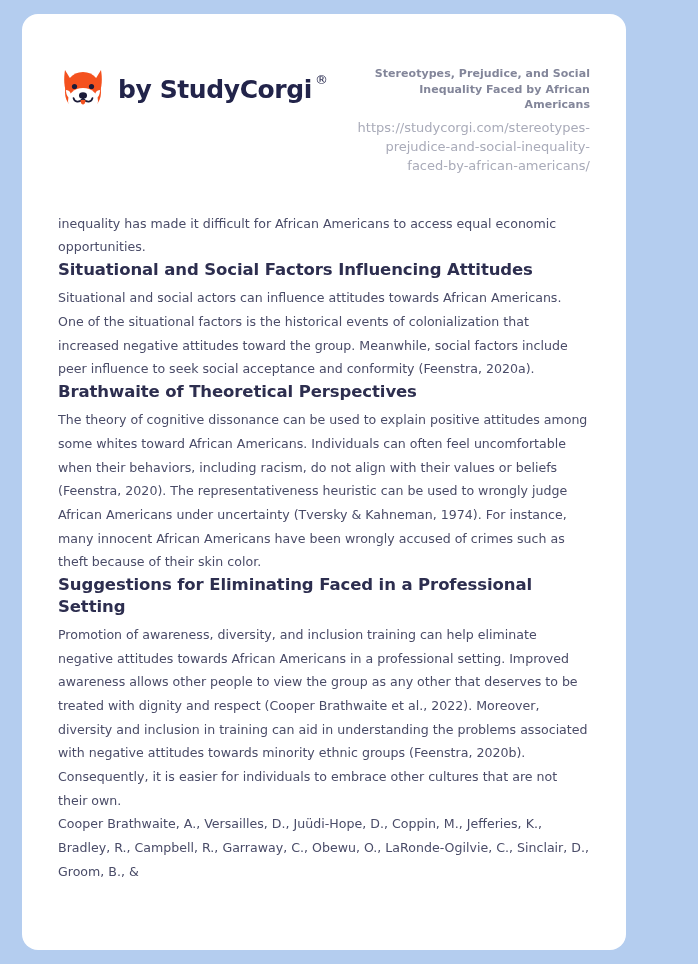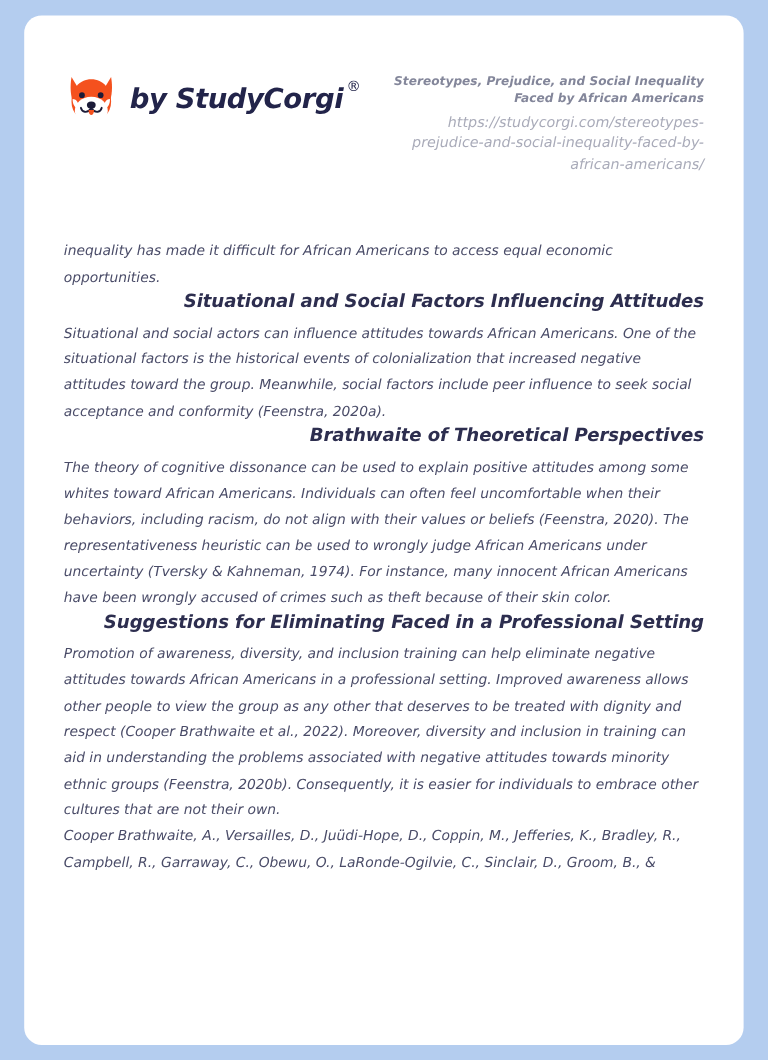--- a/index.html
+++ b/index.html
@@ -11,27 +11,26 @@
     height: 964px;
     background: #b4cdef;
     font-family: "DejaVu Sans", "Liberation Sans", sans-serif;
     overflow: hidden;
   }
 
   .page-card {
     position: absolute;
     left: 22px;
     top: 14px;
-    width: 654px;
+    width: 604px;
     height: 936px;
     background: #ffffff;
     border-radius: 16px;
     overflow: hidden;
     box-sizing: border-box;
-    font-style: italic;
   }
 
   
   .doc-header {
     display: flex;
     align-items: flex-start;
     justify-content: space-between;
     padding: 44px 36px 0 36px;
     box-sizing: border-box;
   }
@@ -88,31 +87,30 @@
     font-weight: normal;
     line-height: 1.48;
     margin-top: 5px;
     word-break: break-word;
   }
 
   
   .doc-body {
     padding: 0 36px;
     box-sizing: border-box;
-    margin-top: 56px;
+    margin-top: 36px;
   }
 
   .doc-body h2 {
     color: #2d2e4f;
     font-size: 16.5px;
     font-weight: bold;
     line-height: 1.3;
     margin: 0 0 6px 0;
     letter-spacing: -0.1px;
-    text-align: right;
   }
 
   .doc-body p {
     color: #4a4c68;
     font-size: 12.6px;
     line-height: 1.88;
     margin: 0;
     text-align: left;
   }
 

